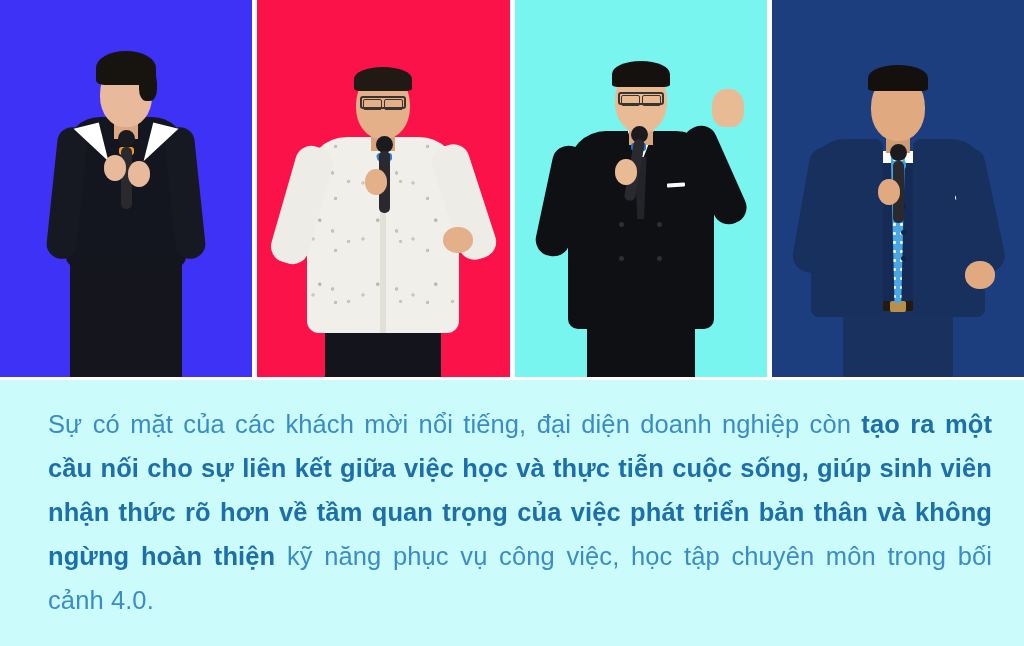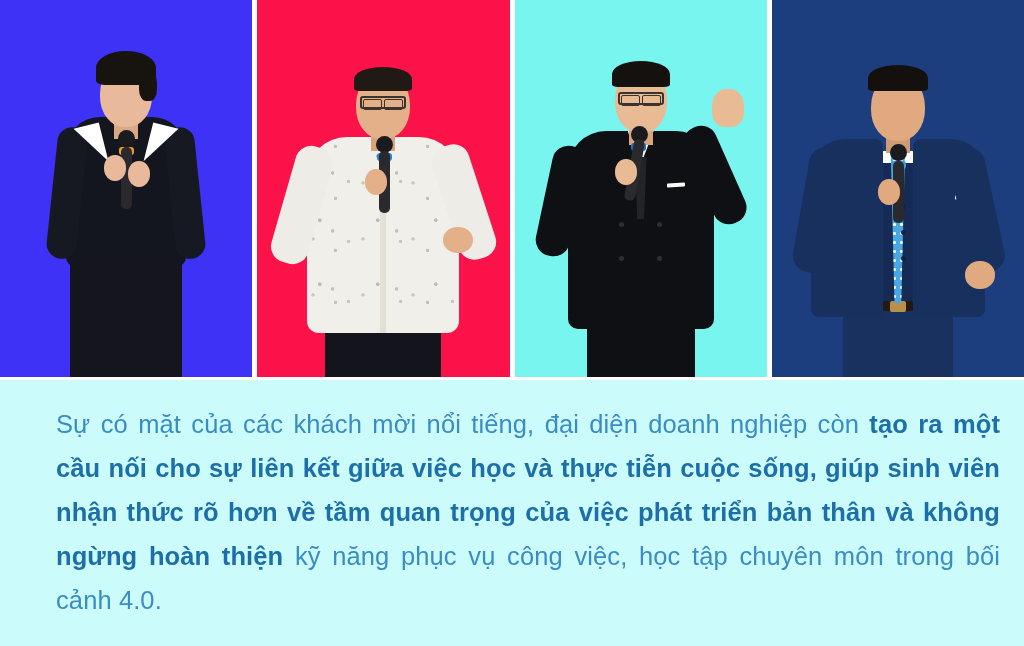--- a/index.html
+++ b/index.html
@@ -87,21 +87,21 @@
   .buckle { position:absolute; width:16px; height:11px; border-radius:2px;
             background:#b99049; }
 
   
   .caption-block {
     position:absolute; left:0; top:380px;
     width:1024px; height:266px;
     background:#ccfbfc;
   }
   .caption-text {
-    position:absolute; left:56px; top:22px;
+    position:absolute; left:48px; top:22px;
     width:944px;
     text-align:justify;
     font-size:25.5px;
     line-height:44px;
     letter-spacing:0.1px;
     color:#3a8dc4;
     font-weight:400;
   }
   .caption-text b {
     font-weight:700;

